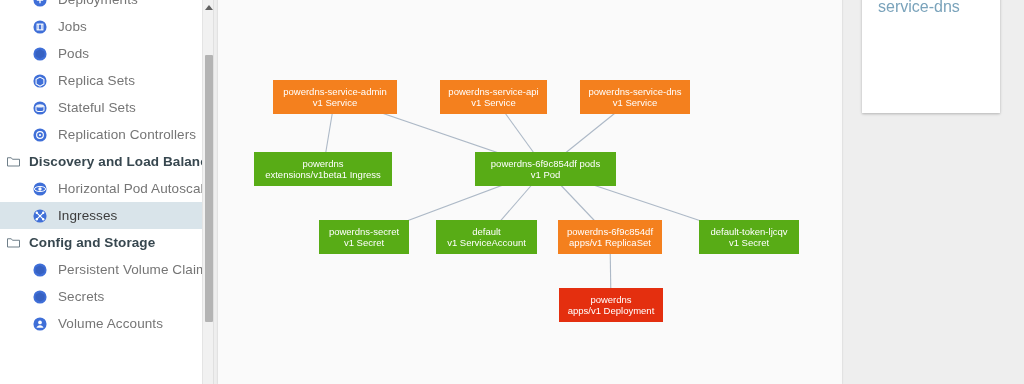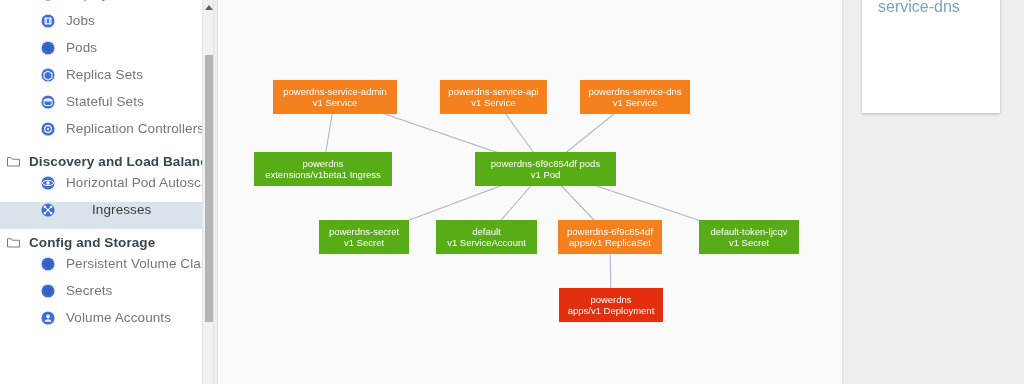--- a/index.html
+++ b/index.html
@@ -15,34 +15,34 @@
   
   #sidebar {
     position: absolute; left: 0; top: 0;
     width: 202px; height: 384px;
     background: #ffffff;
     overflow: hidden;
   }
   .nav-list { position: absolute; left: 0; top: -14px; width: 202px; }
   .nav-item {
     position: relative;
-    display: flex; 
+    display: flex; align-items: center;
     height: 27px;
-    padding-left: 40px;
+    padding-left: 32px;
     cursor: pointer;
   }
   .nav-item.selected { background: #d9e4ea; }
   .nav-item .ico { width: 16px; height: 16px; flex: 0 0 16px; margin-right: 10px; display:block; }
   .nav-item .lbl {
     font-size: 13.5px;
     color: #757575;
     letter-spacing: .1px;
     white-space: nowrap;
   }
-  .nav-item.selected .lbl { color: #3c3c3c; margin-left: 26px; }
+  .nav-item.selected .lbl { color: #3c3c3c; }
   .nav-header {
     display: flex; align-items: center;
     height: 27px;
     padding-left: 6px;
   }
   .nav-header .ico { width: 15px; height: 15px; flex:0 0 15px; margin-right: 8px; display:block; }
   .nav-header .lbl {
     font-size: 13.5px; font-weight: bold; color: #37474f;
     white-space: nowrap; letter-spacing: .1px;
   }

